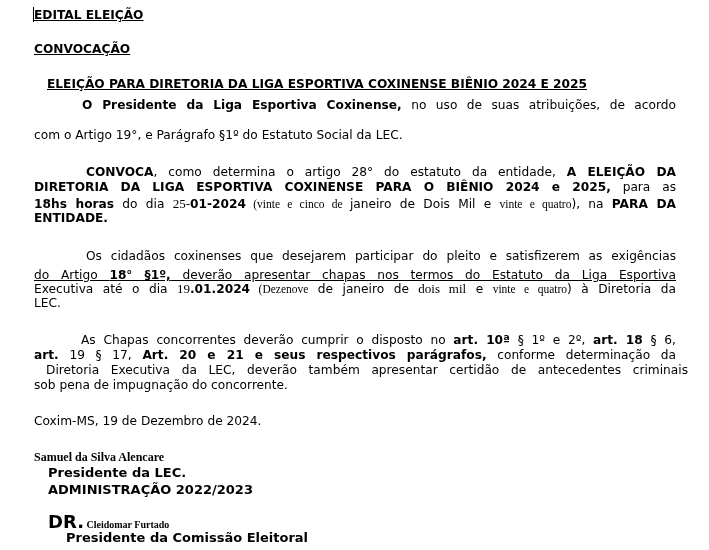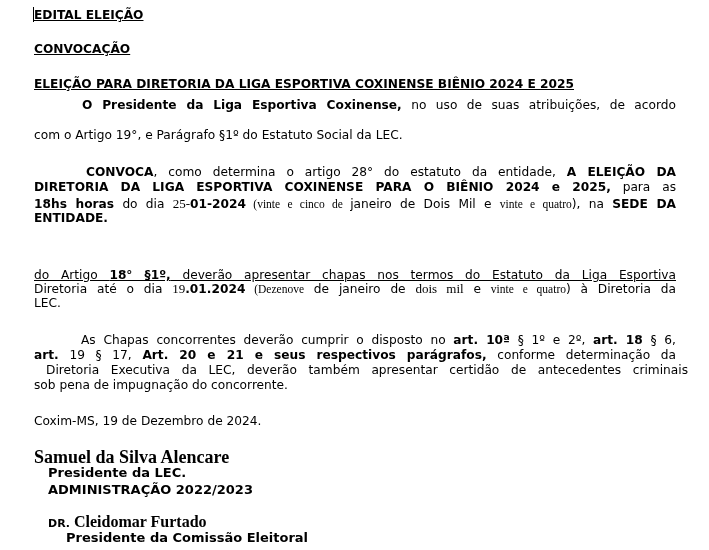--- a/index.html
+++ b/index.html
@@ -14,60 +14,60 @@
   .cursor { position:absolute; left:-1px; top:7px; width:1px; height:15px; background:#000; }
 </style>
 </head>
 <body>
 
 <div class="doc">
   <div class="cursor"></div>
 
   <div class="line b u" style="top:8px;">EDITAL ELEIÇÃO</div>
   <div class="line b u" style="top:42px;">CONVOCAÇÃO</div>
-  <div class="line b u" style="top:77px;">ELEIÇÃO PARA DIRETORIA DA LIGA ESPORTIVA COXINENSE  BIÊNIO 2024 E 2025</div>
+  <div class="line b u" style="top:77px;margin-left:13px;">ELEIÇÃO PARA DIRETORIA DA LIGA ESPORTIVA COXINENSE  BIÊNIO 2024 E 2025</div>
 
   <div class="line just" style="top:98px;">
     <span style="padding-left:48px;"></span><span class="b">O Presidente da Liga Esportiva Coxinense,</span><span> no uso de suas atribuições, de acordo</span>
   </div>
   <div class="line" style="top:128px;">com o Artigo 19°, e Parágrafo §1º do Estatuto Social da LEC.</div>
 
   <div class="line just" style="top:165px;">
     <span style="padding-left:52px;"></span><span class="b">CONVOCA</span><span>, como determina o artigo 28° do estatuto da entidade, </span><span class="b">A ELEIÇÃO DA</span>
   </div>
   <div class="line just" style="top:180px;">
     <span class="b">DIRETORIA DA LIGA ESPORTIVA COXINENSE PARA O BIÊNIO 2024 e 2025,</span><span> para as</span>
   </div>
   <div class="line just" style="top:196px;">
-    <span class="b">18hs horas</span><span> do dia </span><span class="serif">25-</span><span class="b">01-2024</span><span class="serif-sm"> (vinte e cinco de </span><span>janeiro de Dois Mil e </span><span class="serif-sm">vinte e quatro</span><span>), na </span><span class="b">SEDE DA</span>
+    <span class="b">18hs horas</span><span> do dia </span><span class="serif">25-</span><span class="b">01-2024</span><span class="serif-sm"> (vinte e cinco de </span><span>janeiro de Dois Mil e </span><span class="serif-sm">vinte e quatro</span><span>), na </span><span class="b">PARA DA</span>
   </div>
   <div class="line b" style="top:211px;">ENTIDADE.</div>
 
   <div class="line just" style="top:249px;">
-    <span style="padding-left:52px;"></span>
+    <span style="padding-left:52px;"></span><span>Os cidadãos coxinenses que desejarem participar do pleito e satisfizerem as exigências</span>
   </div>
   <div class="line just" style="top:268px;text-decoration:underline;">
     <span>do Artigo </span><span class="b">18° §1º,</span><span> deverão apresentar chapas nos termos do Estatuto da Liga Esportiva</span>
   </div>
   <div class="line just" style="top:281px;">
-    <span>Diretoria até o dia </span><span class="serif">19</span><span class="b">.01.2024</span><span class="serif-sm"> (Dezenove</span><span> de janeiro de </span><span class="serif">dois mil</span><span> e </span><span class="serif-sm">vinte e quatro</span><span>) à Diretoria da</span>
+    <span>Executiva até o dia </span><span class="serif">19</span><span class="b">.01.2024</span><span class="serif-sm"> (Dezenove</span><span> de janeiro de </span><span class="serif">dois mil</span><span> e </span><span class="serif-sm">vinte e quatro</span><span>) à Diretoria da</span>
   </div>
   <div class="line" style="top:296px;">LEC.</div>
 
   <div class="line just" style="top:333px;">
     <span style="padding-left:47px;"></span><span>As Chapas concorrentes deverão cumprir o disposto no </span><span class="b">art. 10ª</span><span> § 1º e 2º, </span><span class="b">art. 18</span><span> § 6,</span>
   </div>
   <div class="line just" style="top:348px;">
     <span class="b">art.</span><span> 19 § 17, </span><span class="b">Art. 20 e 21 e seus respectivos parágrafos,</span><span> conforme determinação da</span>
   </div>
   <div class="line just" style="top:363px;margin-left:12px;">Diretoria Executiva da LEC, deverão também apresentar certidão de antecedentes criminais</div>
   <div class="line" style="top:378px;">sob pena de impugnação do concorrente.</div>
 
   <div class="line" style="top:414px;">Coxim-MS, 19 de Dezembro de 2024.</div>
 
-  <div class="line serif b" style="top:450px; font-size:18px;">Samuel da Silva Alencare</div>
+  <div class="line serif b" style="top:450px; font-size:12px;">Samuel da Silva Alencare</div>
   <div class="line b" style="top:465px; left:14px; font-size:13px;">Presidente da LEC.</div>
   <div class="line b" style="top:482px; left:14px; font-size:13px;text-align:right;">ADMINISTRAÇÃO 2022/2023</div>
   <div class="line" style="top:514px; left:14px;">
-    <span class="b" style="font-size:11px;">DR.</span><span class="serif b" style="font-size:16px;"> Cleidomar Furtado</span>
+    <span class="b" style="font-size:18px;">DR.</span><span class="serif b" style="font-size:10px;"> Cleidomar Furtado</span>
   </div>
   <div class="line b" style="top:530px; left:32px; font-size:13px;text-align:center;">Presidente da Comissão Eleitoral</div>
 </div>
 
 </body></html>

